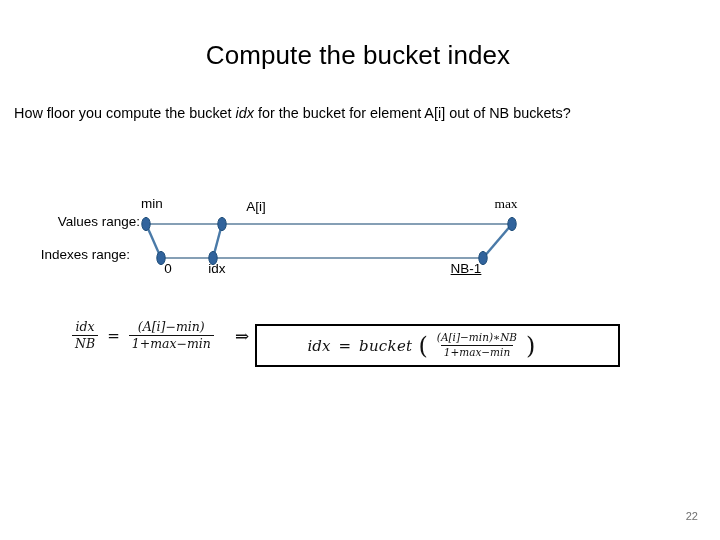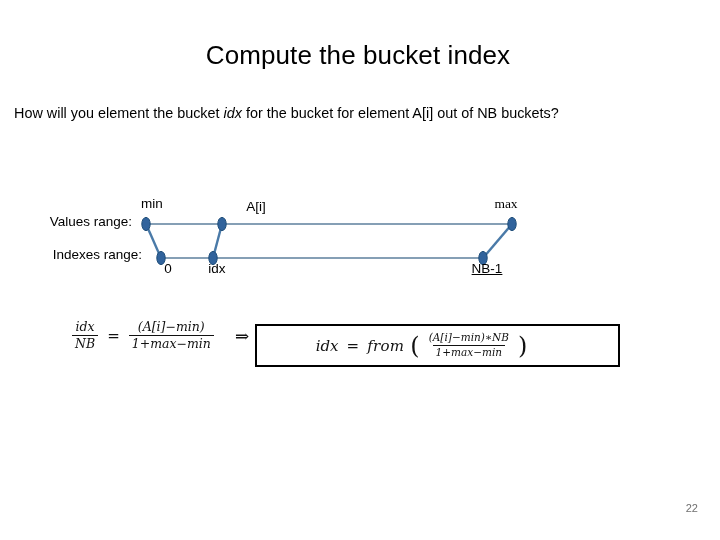--- a/index.html
+++ b/index.html
@@ -65,37 +65,37 @@
     height: 110px;
     overflow: visible;
   }
   .row-label {
     position: absolute;
     font-size: 13.5px;
     color: #000;
     white-space: nowrap;
     text-align: right;
   }
-  .row-label.values  { left: 20px; top: 29px; width: 112px; }
-  .row-label.indexes { left: 24px; top: 62px; width: 118px; }
+  .row-label.values  { left: 28px; top: 29px; width: 112px; }
+  .row-label.indexes { left: 12px; top: 62px; width: 118px; }
 
   .node-label {
     position: absolute;
     font-size: 13.5px;
     color: #000;
     white-space: nowrap;
     text-align: center;
     transform: translateX(-50%);
   }
   .nl-min   { left: 152px; top: 11px; }
   .nl-ai    { left: 236px; top: 14px; margin-left: 20px; }
   .nl-max   { left: 506px; top: 11px; font-family: Liberation Serif, serif; }
   .nl-zero  { left: 168px; top: 76px; }
   .nl-idx   { left: 217px; top: 76px; }
-  .nl-nb1   { left: 487px; top: 76px; text-decoration: underline; }
+  .nl-nb1   { left: 466px; top: 76px; text-decoration: underline; }
 
   
   .formula-area {
     position: absolute;
     top: 318px;
     left: 0;
     width: 720px;
     height: 60px;
   }
 
@@ -146,34 +146,34 @@
     transform: translateX(-16px);
   }
   .formula-right .paren { font-size: 24px; font-style: normal; }
   .formula-right .frac { font-size: 10.5px; }
   .formula-right .fn { letter-spacing: 0.3px; }
 
   
   .page-number {
     position: absolute;
     right: 22px;
-    bottom: 26px;
+    bottom: 18px;
     font-size: 11px;
     color: #6f6f6f;
   }
 </style>
 </head>
 <body>
 
 <div class="slide">
 
   <div class="slide-title">Compute the bucket index</div>
 
   <div class="body-text">
-    <span class="body-line"><span>How will you element the bucket </span><span class="em">idx</span><span> for the bucket for element A[i] out of NB buckets?</span></span>
+    <span class="body-line"><span>How floor you compute the bucket </span><span class="em">idx</span><span> for the bucket for element A[i] out of NB buckets?</span></span>
   </div>
 
   <div class="diagram">
 
     <svg viewBox="0 0 720 110">
       <g>
         <line x1="146" y1="39" x2="512" y2="39" stroke="#5d7f9c" stroke-width="1.6"></line>
         <line x1="161" y1="73" x2="483" y2="73" stroke="#5d7f9c" stroke-width="1.6"></line>
         <line x1="146" y1="39" x2="161" y2="73" stroke="#4a7aa8" stroke-width="2.4"></line>
         <line x1="222" y1="39" x2="213" y2="73" stroke="#4a7aa8" stroke-width="2.4"></line>
@@ -212,21 +212,21 @@
         <span class="den">1+max−min</span>
       </span>
       <span class="implies">⇒</span>
     </div>
   </div>
 
   <div class="formula-box">
     <div class="formula-right">
       <span>idx</span>
       <span class="eq">=</span>
-      <span class="fn">from</span>
+      <span class="fn">bucket</span>
       <span class="paren">(</span>
       <span class="frac">
         <span class="num">(A[i]−min)∗NB</span>
         <span class="den">1+max−min</span>
       </span>
       <span class="paren">)</span>
     </div>
   </div>
 
   <div class="page-number">22</div>

